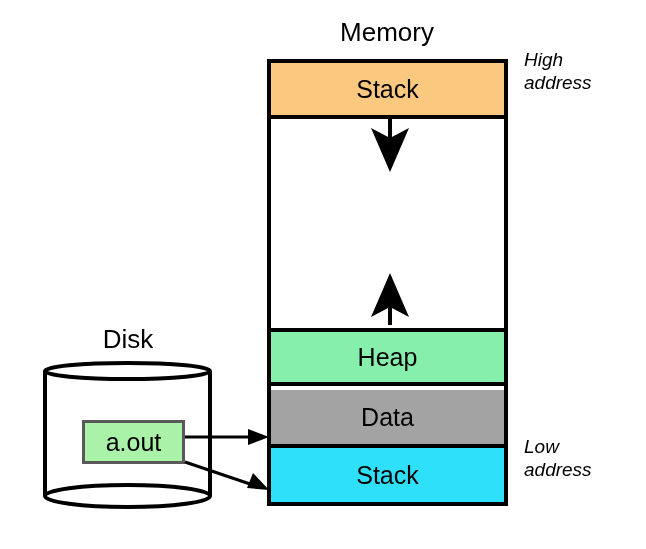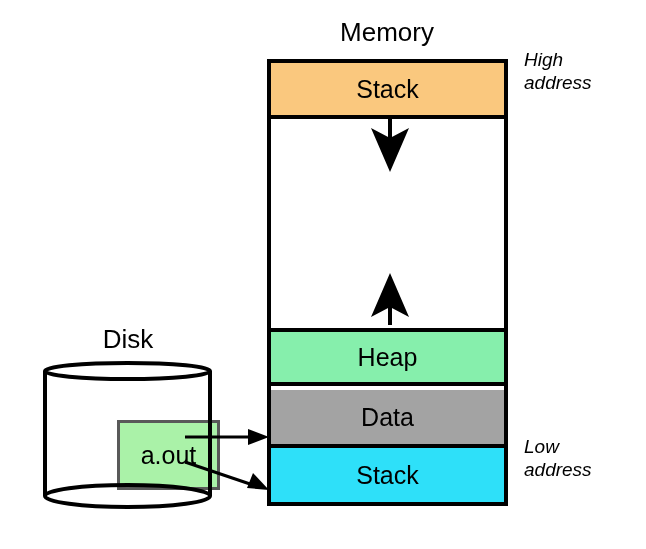--- a/index.html
+++ b/index.html
@@ -96,25 +96,24 @@
     height: 549px;
     pointer-events: none;
   }
 
   
   #aout-box {
     position: absolute;
     left: 82px;
     top: 420px;
     width: 103px;
-    height: 70px;
+    height: 44px;
     background: #aaf2a8;
     border: 3px solid #595959;
     box-sizing: border-box;
-    margin-left: 35px;
   }
   #aout-box .aout-text {
     position: absolute;
     width: 100%;
     left: 0;
     top: 50%;
     transform: translateY(-50%);
     text-align: center;
     font-size: 25px;
     color: #000000;

